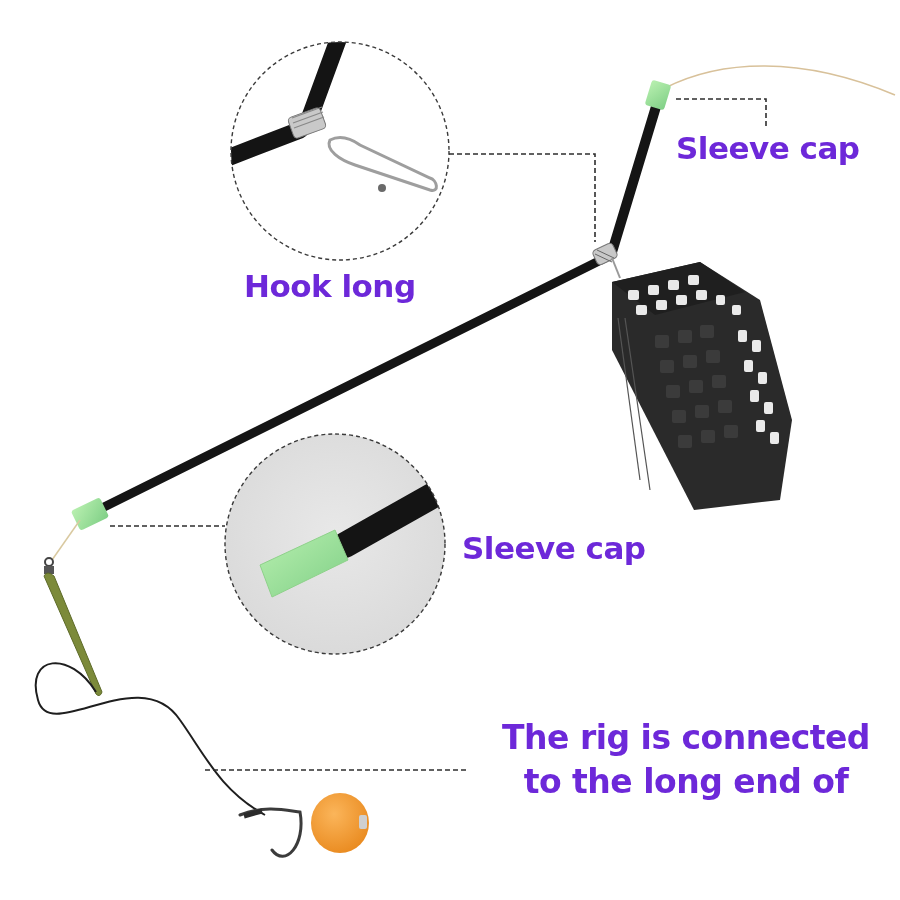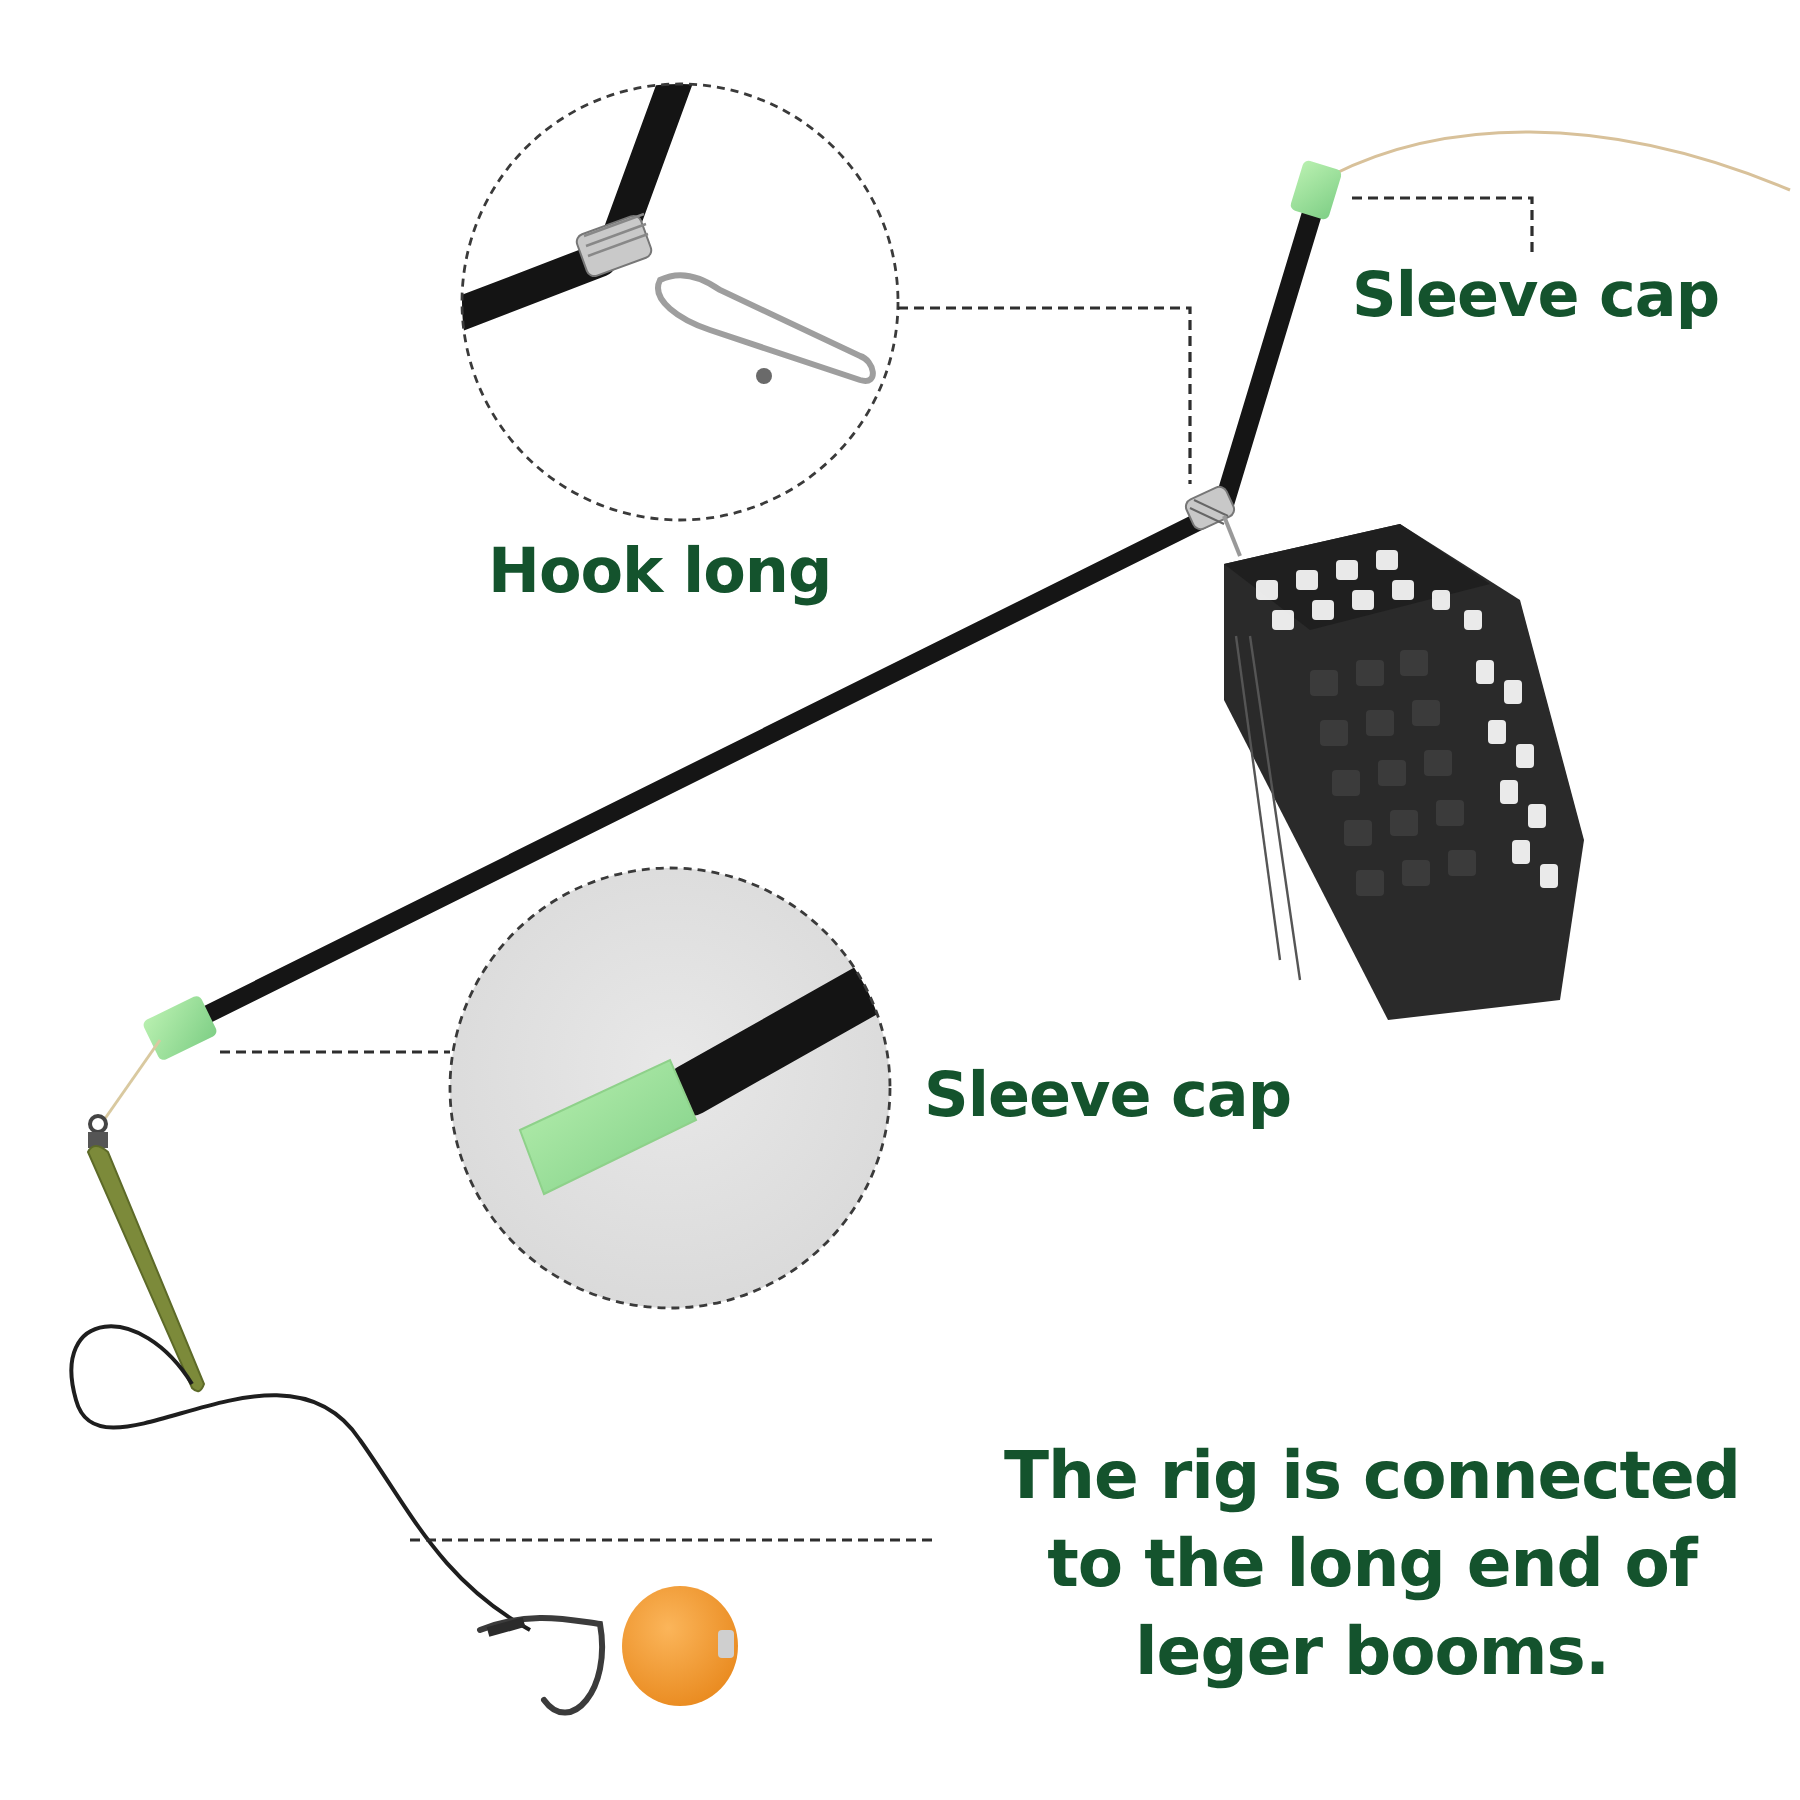--- a/index.html
+++ b/index.html
@@ -1,18 +1,18 @@
 <!DOCTYPE html>
 <html><head>
   <meta charset="utf-8">
   <style>
     html, body { margin: 0; padding: 0; }
     body { width: 900px; height: 900px; background: #ffffff; overflow: hidden; position: relative; font-family: "DejaVu Sans", sans-serif; }
     #stage { position: absolute; left: 0; top: 0; width: 900px; height: 900px; }
-    .label { position: absolute; color: #14532d; font-weight: bold; font-family: "DejaVu Sans", sans-serif; letter-spacing: -0.5px; white-space: nowrap; }
+    .label { position: absolute; color: #6d28d9; font-weight: bold; font-family: "DejaVu Sans", sans-serif; letter-spacing: -0.5px; white-space: nowrap; }
     .lbl-sleeve-top { left: 676px; top: 130px; font-size: 31px; }
     .lbl-hook-snap { left: 244px; top: 268px; font-size: 31px; }
     .lbl-sleeve-mid { left: 462px; top: 530px; font-size: 31px; }
     .lbl-rig { left: 486px; top: 716px; font-size: 33px; line-height: 44px; white-space: normal; width: 400px; text-align: center; }
     .lbl-rig span { display: block; }
   </style>
 </head>
 <body>
 
 <div id="stage">
@@ -148,15 +148,14 @@
       <line x1="205" y1="770" x2="466" y2="770"></line>
     </g>
   </svg>
 
   <div class="label lbl-sleeve-top">Sleeve cap</div>
   <div class="label lbl-hook-snap">Hook long</div>
   <div class="label lbl-sleeve-mid">Sleeve cap</div>
   <div class="label lbl-rig">
     <span>The rig is connected</span>
     <span>to the long end of</span>
-    <span>leger booms.</span>
   </div>
 </div>
 
 </body></html>

